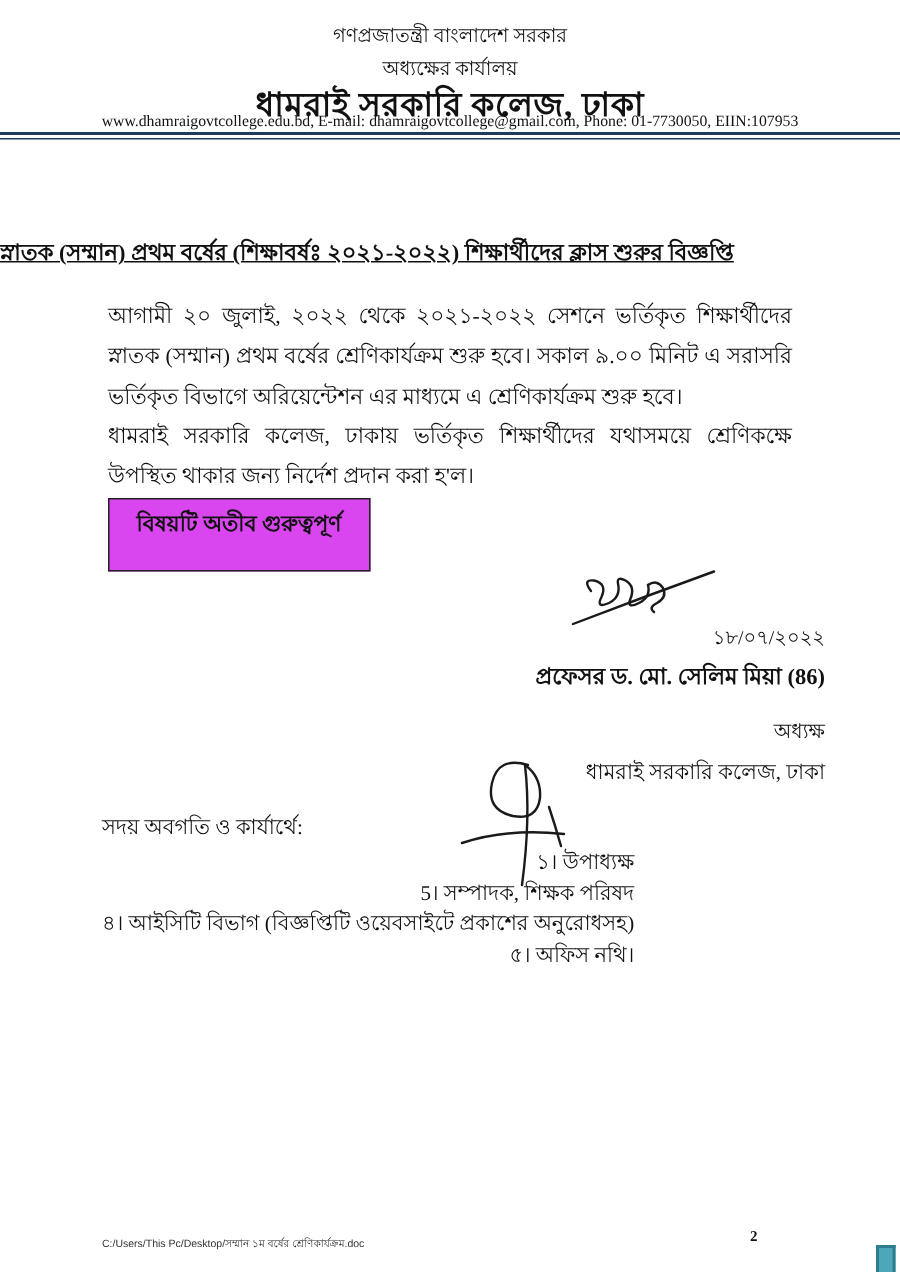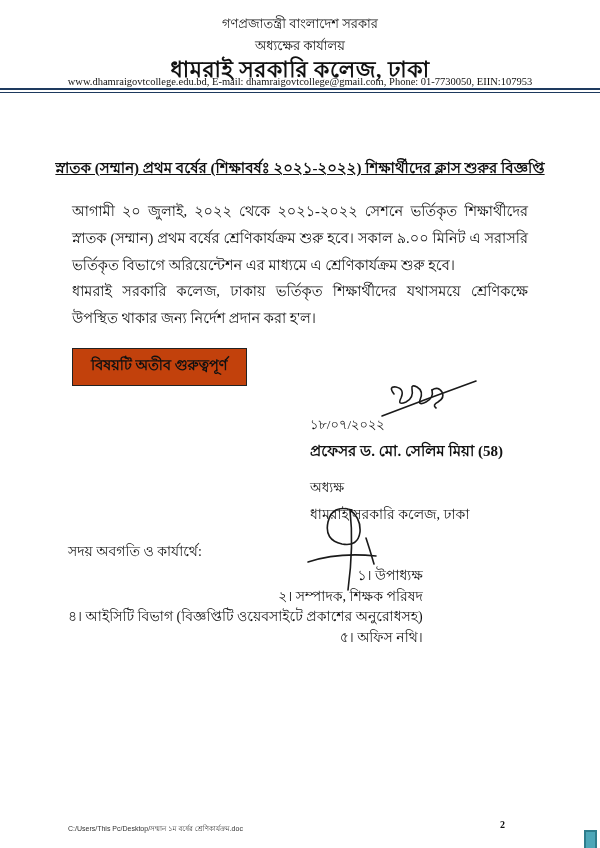--- a/index.html
+++ b/index.html
@@ -21,42 +21,42 @@
   .hdr-rule {
     position: absolute; top: 88px; left: 0; right: 0; height: 2px;
     border-top: 2px solid #1e3a5f;
     border-bottom: 1px solid #1e3a5f;
   }
   
   .date-line { position: absolute; top: 104px; left: 408px; font-size: 14px; }
   
   .notice-title {
     position: absolute; top: 156px; left: 0; right: 0;
-    text-align: center; font-weight: bold; font-size: 15px;
+    text-align: left; font-weight: bold; font-size: 15px;
     text-decoration: underline;
   }
   
   .body-text {
     position: absolute; left: 72px; width: 456px;
     text-align: justify; font-size: 14.5px; line-height: 27px;
   }
   .para-1 { top: 198px; }
   .para-2 { top: 278px; }
   
   .important-box {
-    position: absolute; left: 72px; top: 348px;
-    border: 1.3px solid #222; padding: 5px 18px 7px 18px;
-    font-size: 14.5px; font-weight: bold; background: #c2410c;
+    position: absolute; left: 72px; top: 332px;
+    border: 1.3px solid #222; padding: 5px 18px 18px 18px;
+    font-size: 14.5px; font-weight: bold; background: #d946ef;
   }
   
   .sig-scribble-1 { position: absolute; left: 374px; top: 374px; width: 106px; height: 46px; }
   .sig-scribble-2 { position: absolute; left: 290px; top: 500px; width: 102px; height: 94px; }
   .sig-block {
     position: absolute; left: 310px; top: 415px; width: 240px;
-    text-align: left; white-space: nowrap;
+    text-align: right; white-space: nowrap;
   }
   .sig-date        { font-size: 13px; }
   .sig-name        { font-size: 15px; font-weight: bold; margin-top: 3px; }
   .sig-designation { font-size: 13.5px; margin-top: 13px; }
   .sig-institution { font-size: 14px; margin-top: 3px; }
   
   .dist-heading { position: absolute; left: 68px; top: 540px; font-size: 14px; }
   .dist-list { position: absolute; left: 68px; top: 566px; font-size: 14px; }
   .dist-item { line-height: 20.5px; text-align: right; }
   
@@ -97,36 +97,36 @@
   <div class="important-box">বিষয়টি অতীব গুরুত্বপূর্ণ</div>
 
   <svg class="sig-scribble-1" viewBox="0 0 106 46" aria-hidden="true">
     <path d="M8 42 Q55 24 102 7"></path>
     <path d="M20 20 Q14 12 22 13 Q31 15 27 24 Q23 32 32 28 Q40 24 38 15 Q37 10 43 13 Q50 17 46 26 Q44 32 52 28 Q60 24 58 16"></path>
     <path d="M58 16 Q64 12 68 18 Q71 24 64 28 Q58 31 62 34"></path>
   </svg>
 
   <div class="sig-block">
     <div class="sig-date">১৮/০৭/২০২২</div>
-    <div class="sig-name">প্রফেসর ড. মো. সেলিম মিয়া (58)</div>
+    <div class="sig-name">প্রফেসর ড. মো. সেলিম মিয়া (86)</div>
     <div class="sig-designation">অধ্যক্ষ</div>
     <div class="sig-institution">ধামরাই সরকারি কলেজ, ঢাকা</div>
   </div>
 
   <svg class="sig-scribble-2" viewBox="0 0 102 94" aria-hidden="true">
     <path d="M62 10 Q42 4 38 22 Q34 40 52 44 Q68 47 70 32 Q71 18 60 10"></path>
     <path d="M60 10 Q64 45 58 90"></path>
     <path d="M18 62 Q48 52 86 56"></path>
     <path d="M76 38 Q80 50 84 64"></path>
   </svg>
 
   <div class="dist-heading">সদয় অবগতি ও কার্যার্থে:</div>
   <div class="dist-list">
     <div class="dist-item">১। উপাধ্যক্ষ</div>
-    <div class="dist-item">২। সম্পাদক, শিক্ষক পরিষদ</div>
+    <div class="dist-item">5। সম্পাদক, শিক্ষক পরিষদ</div>
     <div class="dist-item">৪। আইসিটি বিভাগ (বিজ্ঞপ্তিটি ওয়েবসাইটে প্রকাশের অনুরোধসহ)</div>
     <div class="dist-item">৫। অফিস নথি।</div>
   </div>
 
   <div class="footer-path">C:/Users/This Pc/Desktop/সম্মান ১ম বর্ষের শ্রেণিকার্যক্রম.doc</div>
   <div class="footer-page">2</div>
   <div class="corner-widget"></div>
 
 </div>
 

